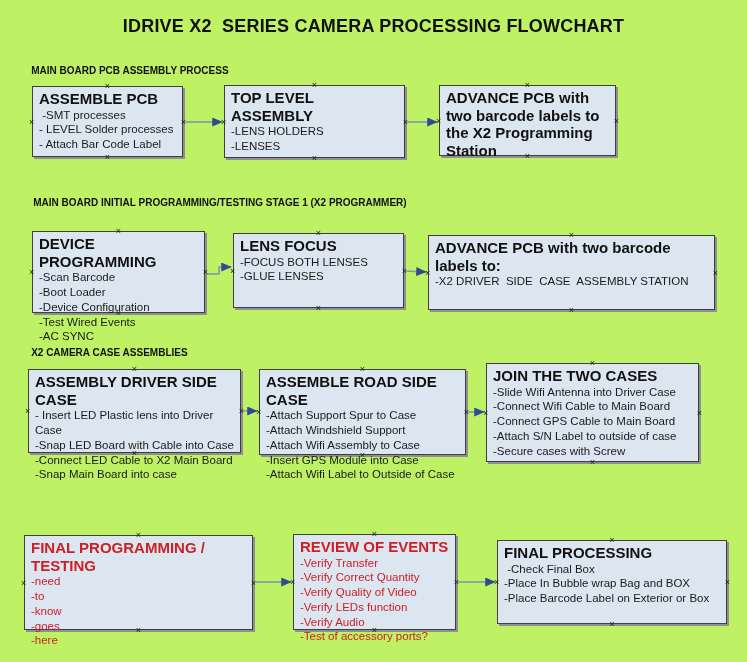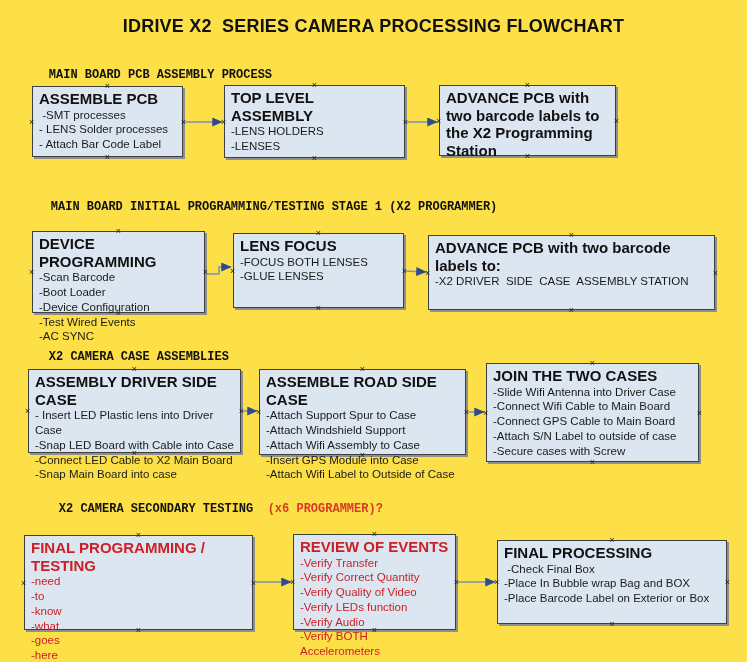--- a/index.html
+++ b/index.html
@@ -6,28 +6,28 @@
     --box-fill:#dce6f1;
     --box-border:#3f3f3f;
     --line:#7b93b5;
     --arrow:#2d4b8e;
     --red:#d9392a;
     --box-red:#cc2027;
   }
   html,body{margin:0;padding:0;background:#ffffff;}
   body{font-family:"Liberation Sans", sans-serif;}
   .canvas{
-    position:relative;width:747px;height:662px;background:#fde047;overflow:hidden;
+    position:relative;width:747px;height:662px;background:#bef264;overflow:hidden;
   }
   .main-title{
     position:absolute;left:0;top:16px;width:747px;text-align:center;
     font-size:18px;font-weight:bold;color:#111;letter-spacing:0.2px;white-space:pre;
   }
   .section-heading{
-    position:absolute;font-size:12px;font-weight:bold;color:#111;white-space:pre;font-family:Liberation Mono, monospace;
+    position:absolute;font-size:10px;font-weight:bold;color:#111;white-space:pre;
   }
   .section-heading .red-part{color:var(--red);}
   .box{
     position:absolute;background:var(--box-fill);
     border:1.5px solid var(--box-border);
     box-shadow:2px 2px 0 #8f8f8f;
     padding:3px 5px 2px 6px;
     box-sizing:border-box;
     overflow:visible;
   }
@@ -74,28 +74,25 @@
 
   <div class="section-heading" style="left:20px;top:54px;">
     <span>MAIN BOARD PCB ASSEMBLY PROCESS</span>
   </div>
   <div class="section-heading" style="left:22px;top:186px;">
     <span>MAIN BOARD INITIAL PROGRAMMING/TESTING STAGE 1 (X2 PROGRAMMER)</span>
   </div>
   <div class="section-heading" style="left:20px;top:336px;">
     <span>X2 CAMERA CASE ASSEMBLIES</span>
   </div>
-  <div class="section-heading" style="left:30px;top:488px;">
-    <span>X2 CAMERA SECONDARY TESTING </span><span class="red-part"> (x6 PROGRAMMER)?</span>
-  </div>
 
   <div class="box" style="left:32px;top:86px;width:151px;height:71px;">
     <div class="box-title">ASSEMBLE PCB</div>
     <div class="box-item"> -SMT processes</div>
-    <div class="box-item">- LENS Solder processes</div>
+    <div class="box-item">- LEVEL Solder processes</div>
     <div class="box-item">- Attach Bar Code Label</div>
     <span class="handle h-top">×</span>
     <span class="handle h-bottom">×</span>
     <span class="handle h-left">×</span>
     <span class="handle h-right">×</span>
   </div>
 
   <div class="box" style="left:224px;top:85px;width:181px;height:73px;">
     <div class="box-title">TOP LEVEL ASSEMBLY</div>
     <div class="box-item">-LENS HOLDERS</div>
@@ -182,37 +179,35 @@
     <span class="handle h-bottom">×</span>
     <span class="handle h-left">×</span>
     <span class="handle h-right">×</span>
   </div>
 
   <div class="box red-text" style="left:24px;top:535px;width:229px;height:95px;">
     <div class="box-title">FINAL PROGRAMMING / TESTING</div>
     <div class="box-item">-need</div>
     <div class="box-item">-to</div>
     <div class="box-item">-know</div>
-    <div class="box-item">-what</div>
     <div class="box-item">-goes</div>
     <div class="box-item">-here</div>
     <span class="handle h-top">×</span>
     <span class="handle h-bottom">×</span>
     <span class="handle h-left">×</span>
     <span class="handle h-right">×</span>
   </div>
 
   <div class="box red-text" style="left:293px;top:534px;width:163px;height:96px;">
     <div class="box-title">REVIEW OF EVENTS</div>
     <div class="box-item">-Verify Transfer</div>
     <div class="box-item">-Verify Correct Quantity</div>
     <div class="box-item">-Verify Quality of Video</div>
     <div class="box-item">-Verify LEDs function</div>
     <div class="box-item">-Verify Audio</div>
-    <div class="box-item">-Verify BOTH Accelerometers</div>
     <div class="box-item">-Test of accessory ports?</div>
     <span class="handle h-top">×</span>
     <span class="handle h-bottom">×</span>
     <span class="handle h-left">×</span>
     <span class="handle h-right">×</span>
   </div>
 
   <div class="box" style="left:497px;top:540px;width:230px;height:84px;">
     <div class="box-title">FINAL PROCESSING</div>
     <div class="box-item"> -Check Final Box</div>

